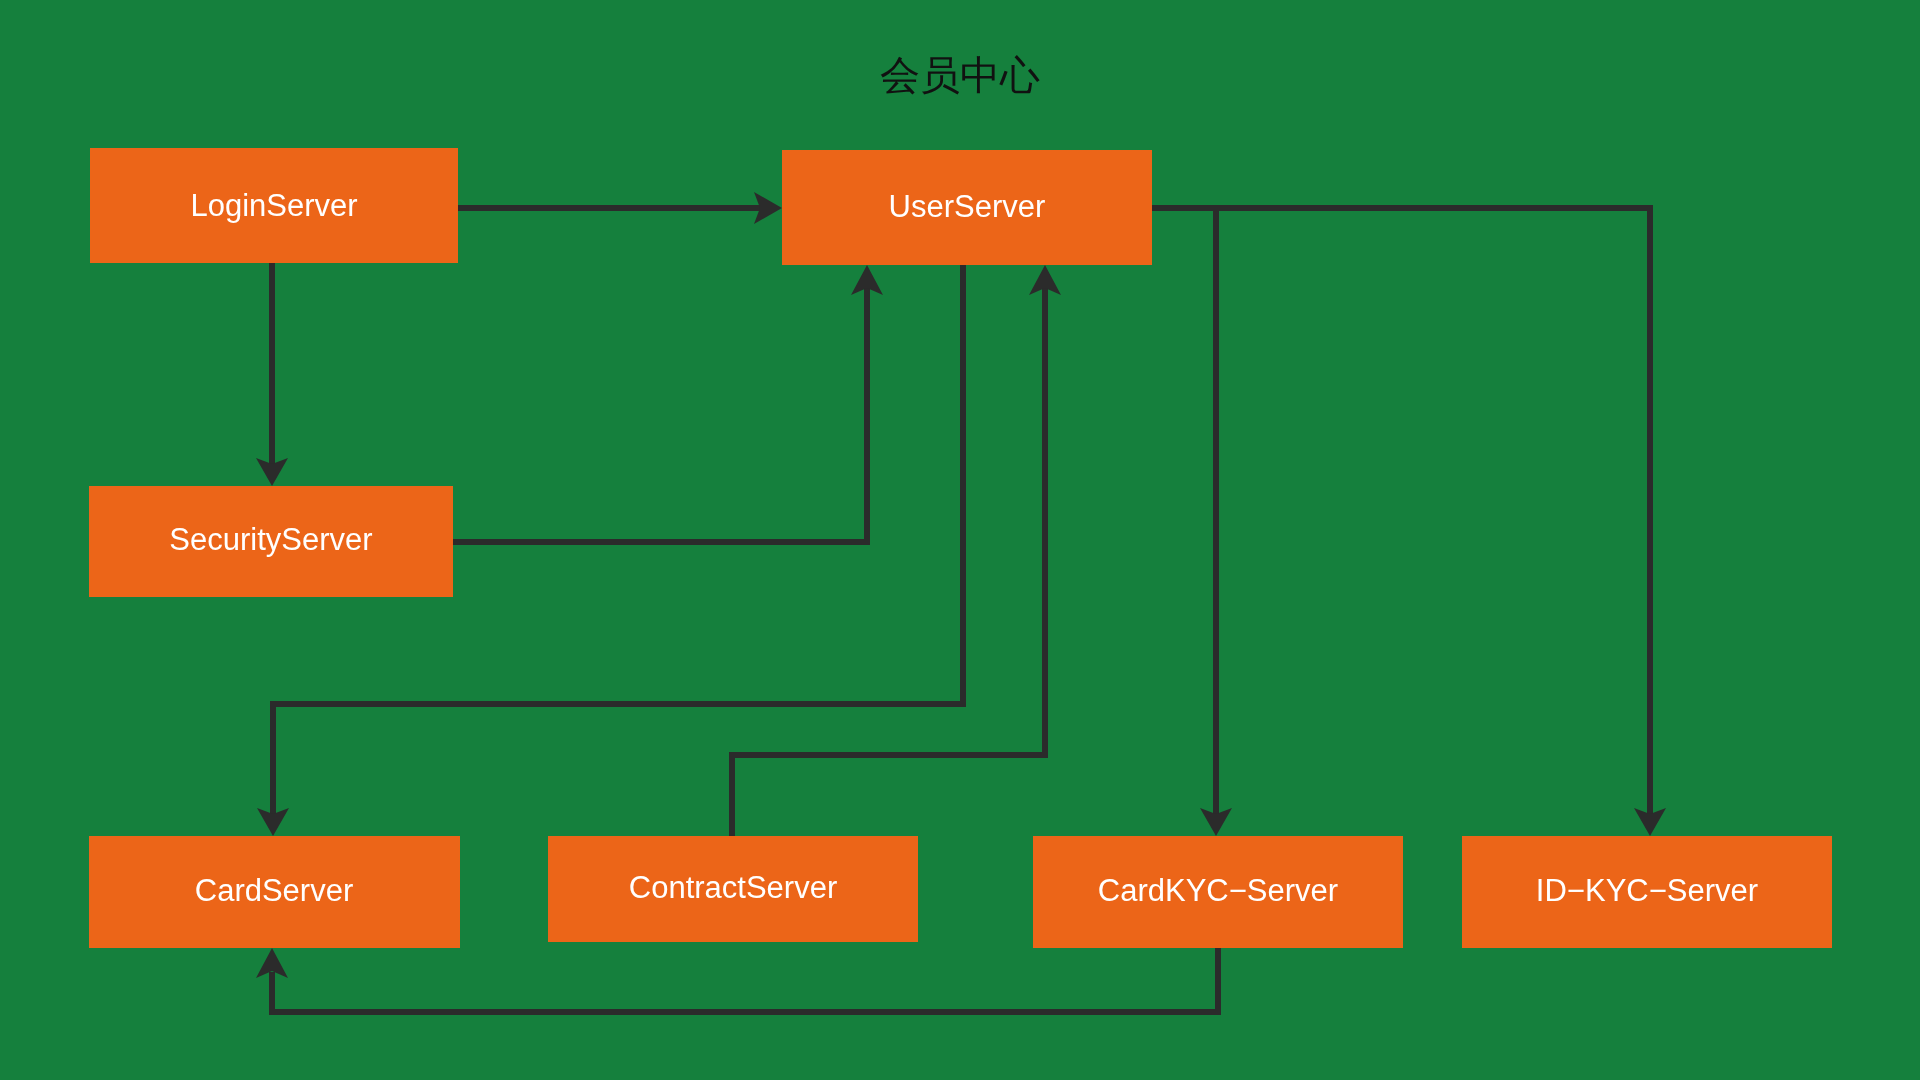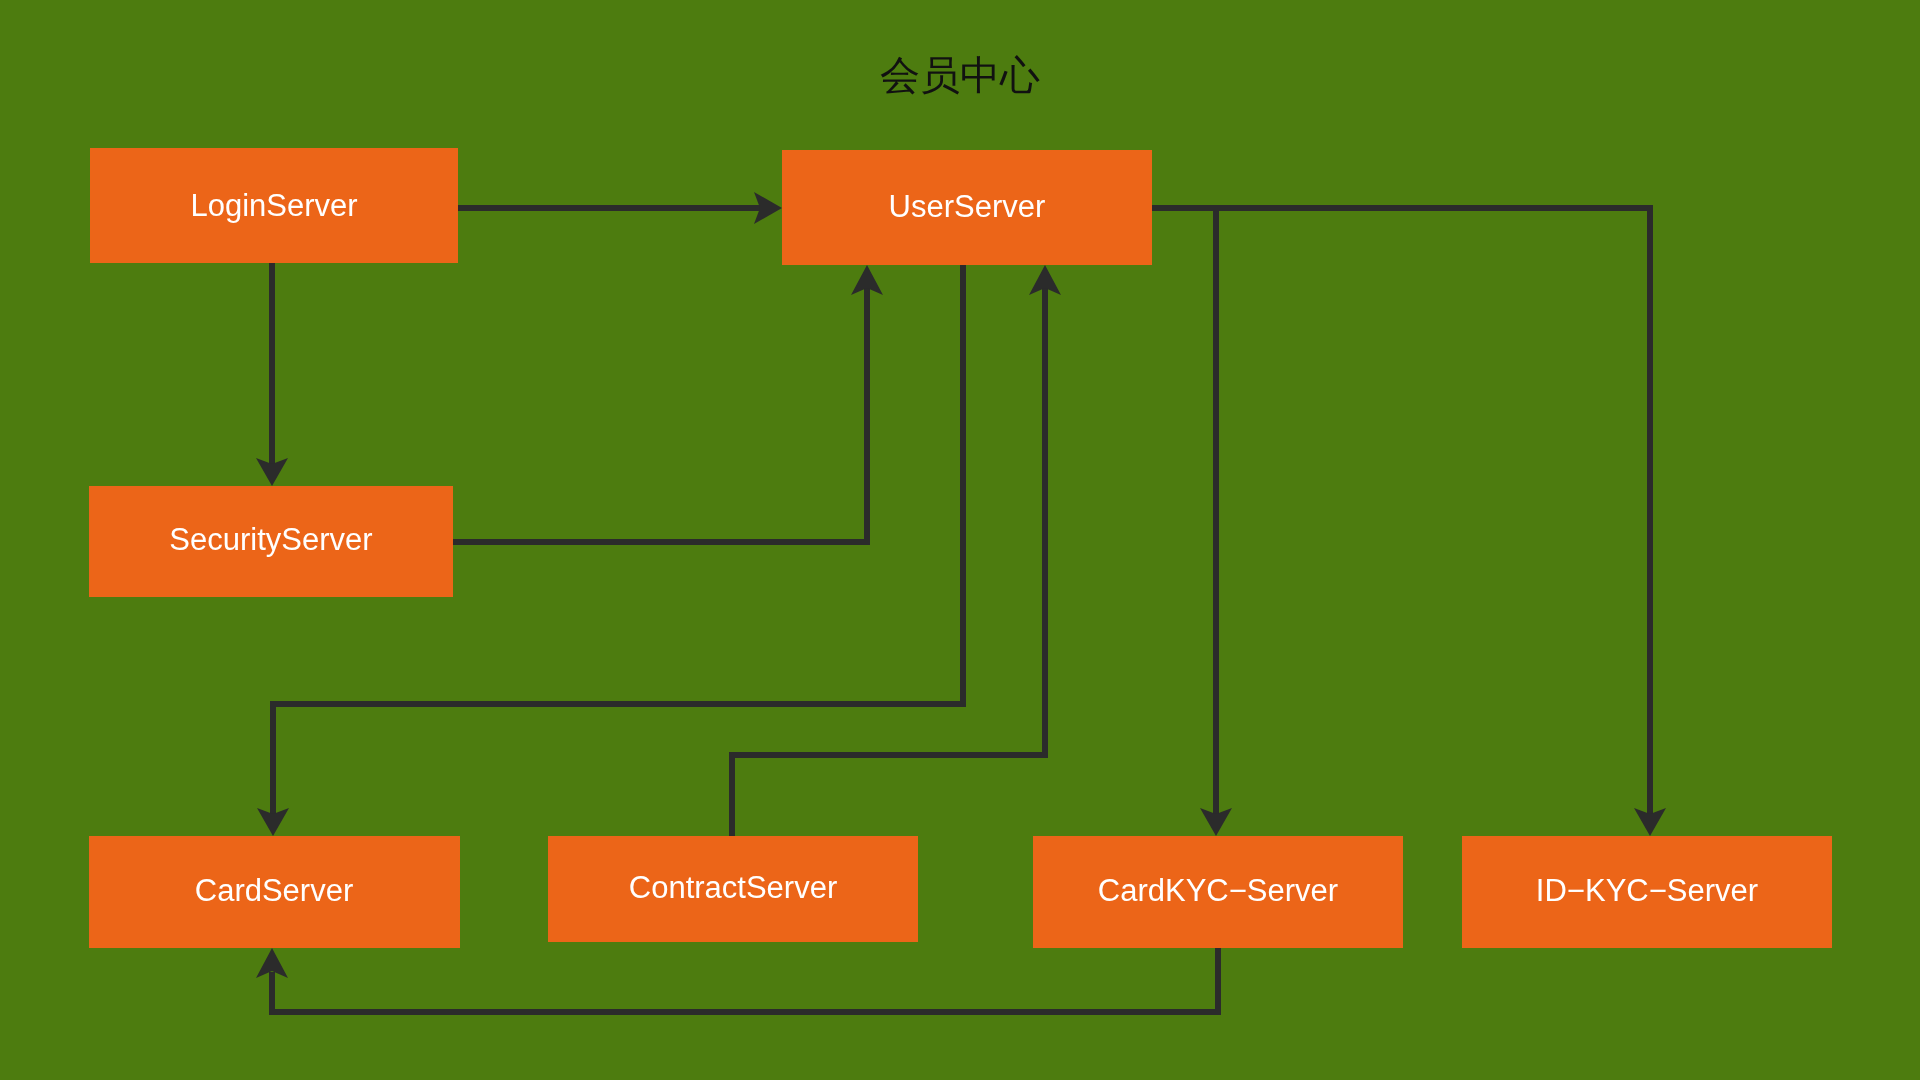--- a/index.html
+++ b/index.html
@@ -10,21 +10,21 @@
   body {
     width: 1920px;
     height: 1080px;
     font-family: "Liberation Sans", "DejaVu Sans", sans-serif;
     overflow: hidden;
   }
   #diagram-root {
     position: relative;
     width: 1920px;
     height: 1080px;
-    background: #4d7c0f;
+    background: #15803d;
   }
   svg.diagram-canvas {
     position: absolute;
     top: 0;
     left: 0;
     width: 1920px;
     height: 1080px;
     display: block;
   }
   .diagram-title {

